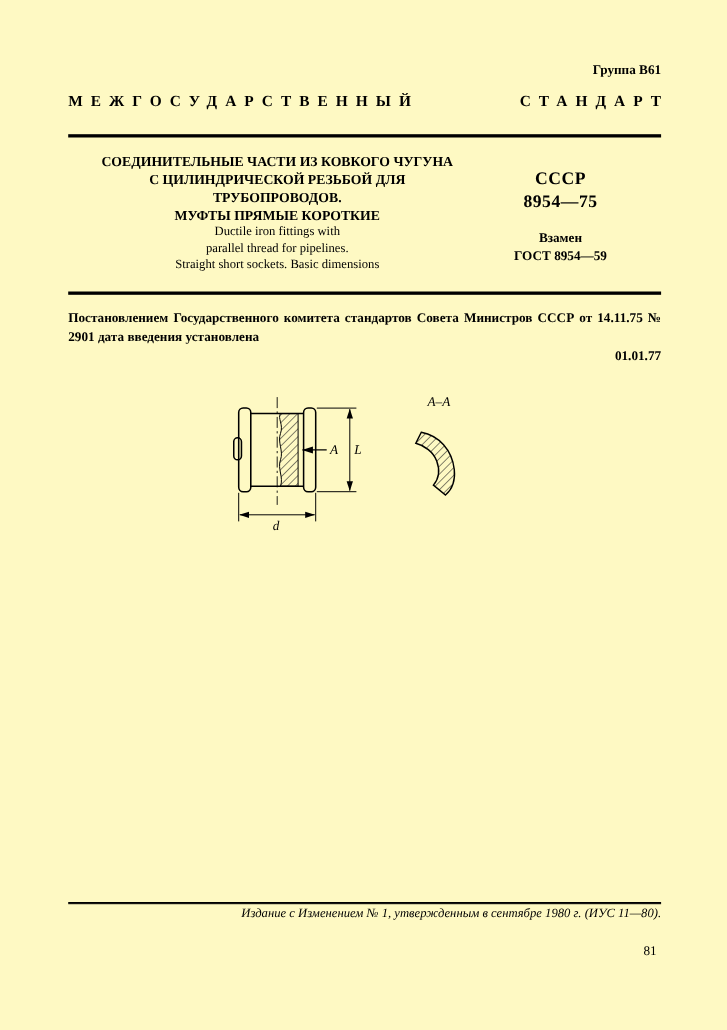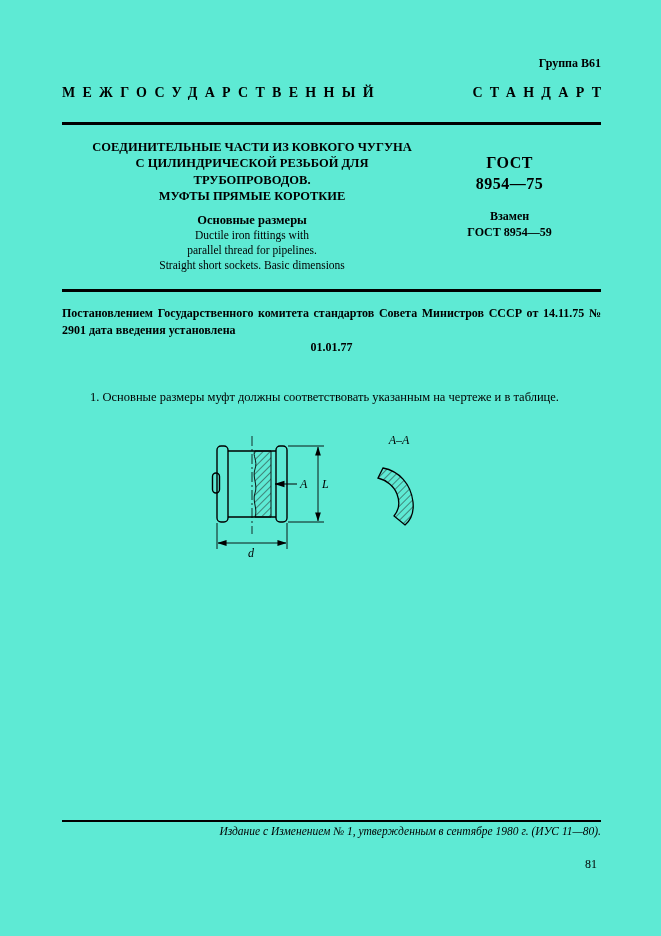--- a/index.html
+++ b/index.html
@@ -1,20 +1,20 @@
 <!DOCTYPE html>
 <html><head>
 <meta charset="utf-8">
 <style>
   * { margin:0; padding:0; box-sizing:border-box; }
   html,body { background:#ffffff; }
   .page {
     position:relative;
     width:661px; height:936px;
-    background:#5eead4;
+    background:#fef9c3;
     color:#000;
     font-family:"Liberation Serif", serif;
     padding:56px 60px 64px 62px;
     display:flex; flex-direction:column;
     overflow:hidden;
   }
   .group-line { font-size:12px; font-weight:bold; text-align:right; margin-bottom:14px; }
   .main-header {
     display:flex; justify-content:space-between;
     font-weight:bold; font-size:14px;
@@ -29,21 +29,21 @@
   .title-line { font-weight:bold; font-size:12.5px; line-height:1.3; }
   .subtitle   { font-weight:bold; font-size:12.5px; margin-top:9px; }
   .english    { font-size:11.5px; line-height:1.3; }
   .title-right { flex:1; text-align:center; padding-top:16px; }
   .gost-label, .gost-number { font-weight:bold; font-size:16px; line-height:1.3; letter-spacing:0.5px; }
   .vzamen { font-weight:bold; font-size:12px; margin-top:13px; line-height:1.35; }
 
   .thick-rule { border-top:3.5px solid #000; margin-top:16px; }
 
   .decree { margin-top:13px; font-weight:bold; font-size:12px; line-height:1.4; text-align:justify; }
-  .decree-date { font-weight:bold; font-size:12px; text-align:center; margin-top:2px; }
+  .decree-date { font-weight:bold; font-size:12px; text-align:right; margin-top:2px; }
   .limitation { font-weight:bold; font-size:12px; line-height:1.4; text-align:justify; margin-top:6px; }
 
   .body-paragraph { margin-top:34px; font-size:12.5px; line-height:1.35; text-indent:28px; }
 
   .drawing-wrap { margin-top:22px; display:flex; justify-content:center; }
   .drawing-wrap svg { font-family:"Liberation Serif", serif; }
   .dim-text { font-style:italic; font-size:12px; }
   .sec-text { font-style:italic; font-size:12px; }
 
   .note { margin-top:20px; font-size:12.5px; padding-left:28px; }
@@ -65,43 +65,41 @@
   <div class="main-header">
     <span class="ls">МЕЖГОСУДАРСТВЕННЫЙ</span>
     <span class="ls ls-end">СТАНДАРТ</span>
   </div>
 
   <div class="title-block">
     <div class="title-left">
       <div class="title-line">СОЕДИНИТЕЛЬНЫЕ ЧАСТИ ИЗ КОВКОГО ЧУГУНА</div>
       <div class="title-line">С ЦИЛИНДРИЧЕСКОЙ РЕЗЬБОЙ ДЛЯ ТРУБОПРОВОДОВ.</div>
       <div class="title-line">МУФТЫ ПРЯМЫЕ КОРОТКИЕ</div>
-      <div class="subtitle">Основные размеры</div>
       <div class="english">
         <div>Ductile iron fittings with</div>
         <div>parallel thread for  pipelines.</div>
         <div>Straight short sockets. Basic dimensions</div>
       </div>
     </div>
     <div class="title-right">
-      <div class="gost-label">ГОСТ</div>
+      <div class="gost-label">СССР</div>
       <div class="gost-number">8954—75</div>
       <div class="vzamen">
         <div>Взамен</div>
         <div>ГОСТ 8954—59</div>
       </div>
     </div>
   </div>
 
   <div class="thick-rule"></div>
 
   <div class="decree">Постановлением  Государственного  комитета  стандартов  Совета  Министров  СССР  от 14.11.75 № 2901 дата введения установлена</div>
   <div class="decree-date">01.01.77</div>
 
-  <div class="body-paragraph">1. Основные размеры муфт должны соответствовать указанным на чертеже и в таблице.</div>
 
   <div class="drawing-wrap">
     <svg width="290" height="150" viewBox="0 0 290 150">
       <defs>
         <pattern id="hatch" width="5" height="5" patternUnits="userSpaceOnUse" patternTransform="rotate(45)">
           <line x1="0" y1="0" x2="0" y2="5" stroke="#222" stroke-width="1"></line>
         </pattern>
         <marker id="arr" viewBox="0 0 10 10" refX="9.5" refY="5" markerWidth="10" markerHeight="10" orient="auto-start-reverse">
           <path d="M0,1.8 L10,5 L0,8.2 Z" fill="#000"></path>
         </marker>

